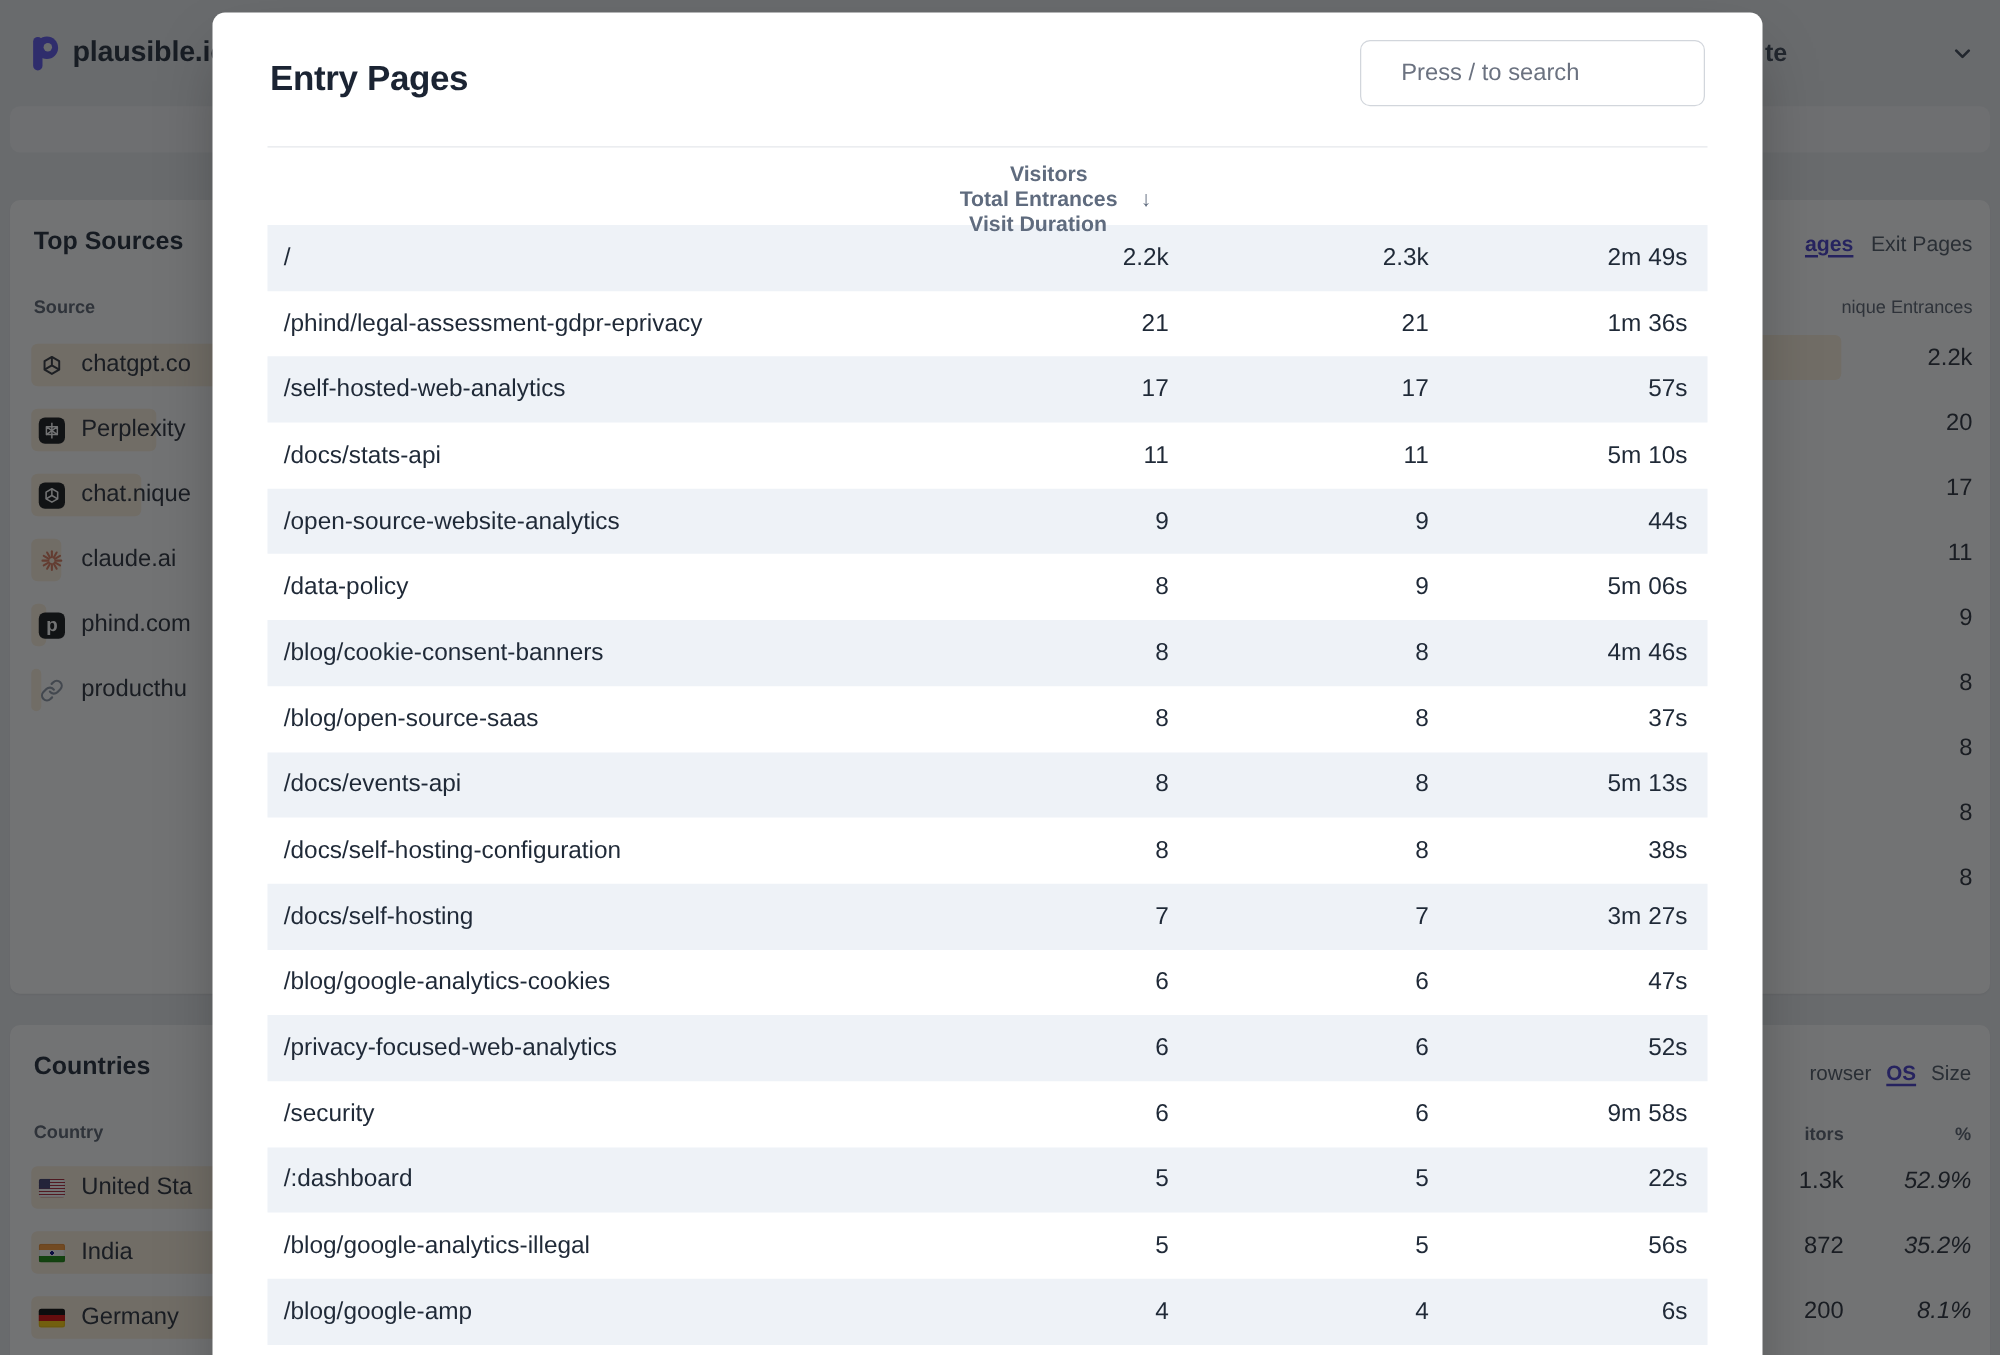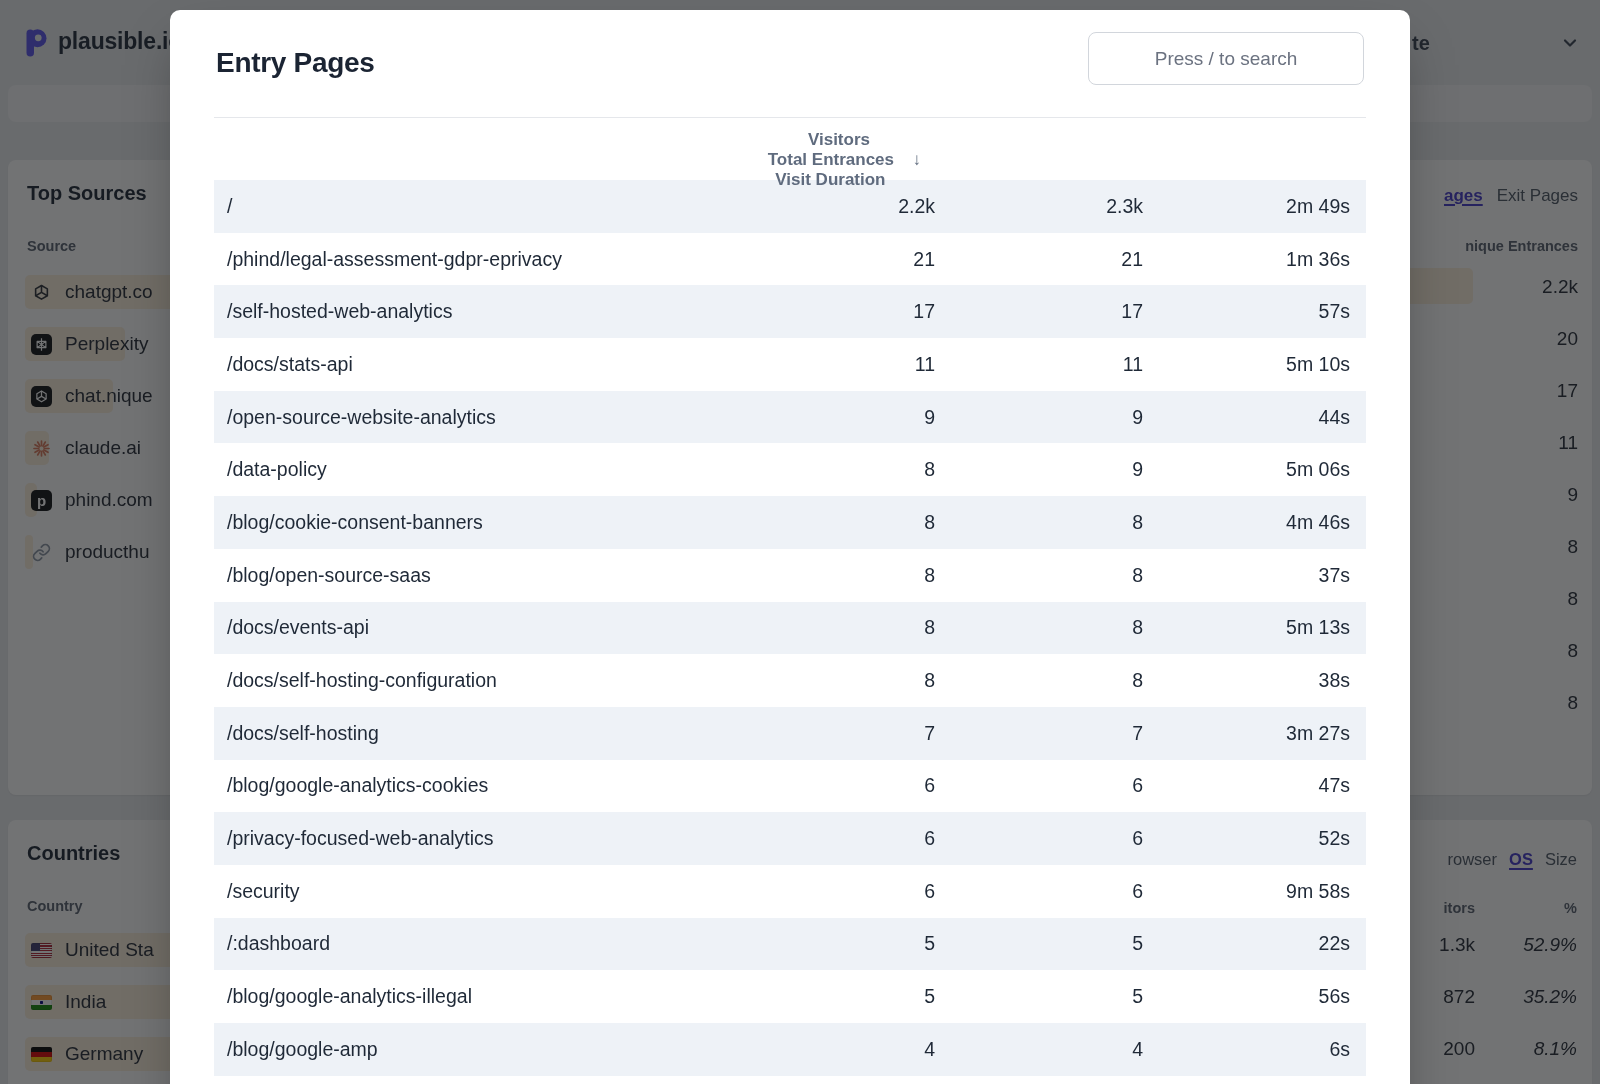--- a/index.html
+++ b/index.html
@@ -54,21 +54,21 @@
       linear-gradient(180deg,#ff9933 0 33%,#ffffff 33% 67%,#128807 67%); }
   .flag-de { background:linear-gradient(180deg,#000000 0 33%,#dd0000 33% 67%,#ffce00 67%); }
 
   
   .bgcard-tabs { position:absolute; top:26px; right:14px; display:flex; gap:14px;
                  align-items:baseline; font-size:17px; }
   .tab-muted { color:#4b5563; font-weight:500; }
   .tab-active { color:#4338ca; font-weight:600; text-decoration:underline;
                 text-underline-offset:3px; text-decoration-thickness:2px; }
   .bgcard-colhead { position:absolute; top:78px; right:14px; font-size:14.5px;
-                    font-weight:700; color:#57606e; }
+                    font-weight:400; color:#57606e; }
   .bg-vals { position:absolute; top:101px; left:0; right:14px; }
   .bg-val { height:52px; display:flex; align-items:center; justify-content:flex-end;
             font-size:19px; color:#232a35; }
   .bar-entry-1 { position:absolute; left:0; top:108px; width:473px; height:36px;
                  background:#fcefdc; border-radius:0 5px 5px 0; }
 
   #card-devices .bgcard-tabs { top:30px; right:15px; gap:12px; font-size:16.5px; }
   .dv-heads { position:absolute; top:80px; left:0; right:0; height:20px; }
   .dv-head-vis { position:absolute; right:117px; font-size:14.5px; font-weight:700; color:#57606e; }
   .dv-head-pct { position:absolute; right:15px;  font-size:14.5px; font-weight:700; color:#57606e; }
@@ -82,23 +82,23 @@
   
   .overlay { position:absolute; inset:0; background:rgba(20,21,24,0.60); z-index:50; }
 
   
   .modal { position:absolute; left:170px; top:10px; width:1240px; height:1200px;
            background:#ffffff; border-radius:10px; z-index:60;
            box-shadow:0 25px 50px -12px rgba(0,0,0,0.35); }
   .modal-title { position:absolute; left:46px; top:37px; font-size:28px; font-weight:800;
                  color:#1b2433; letter-spacing:-0.3px; }
   .modal-search { position:absolute; right:46px; top:22px; width:276px; height:53px;
-                  border:1px solid #d2d6dc; border-radius:8px; padding:0 0;
+                  border:1px solid #d2d6dc; border-radius:8px; padding:0 32px;
                   font-size:19px; color:#111827; outline:none;
-                  font-family:"Liberation Sans", sans-serif;text-align:center; }
+                  font-family:"Liberation Sans", sans-serif; }
   .modal-search::placeholder { color:#6b7280; }
   .modal-divider { position:absolute; top:107px; left:44px; right:44px; height:0;
                    border-top:1px solid #e5e7eb; }
   .mtable { position:absolute; top:120px; left:44px; right:44px; }
   .mthead { display:flex; align-items:center; height:50px; font-size:17px; font-weight:700;
             color:#5f6b7e;flex-direction:column; }
   .mtbody > div:nth-of-type(odd) { background:#eef2f7; }
   .mrow { display:flex; align-items:center; height:52.7px; font-size:19.5px; color:#1f2937; }
   .c-page { flex:1; text-align:left; padding-left:13px; white-space:nowrap; overflow:hidden; }
   .c-vis { width:160px; text-align:right; }

